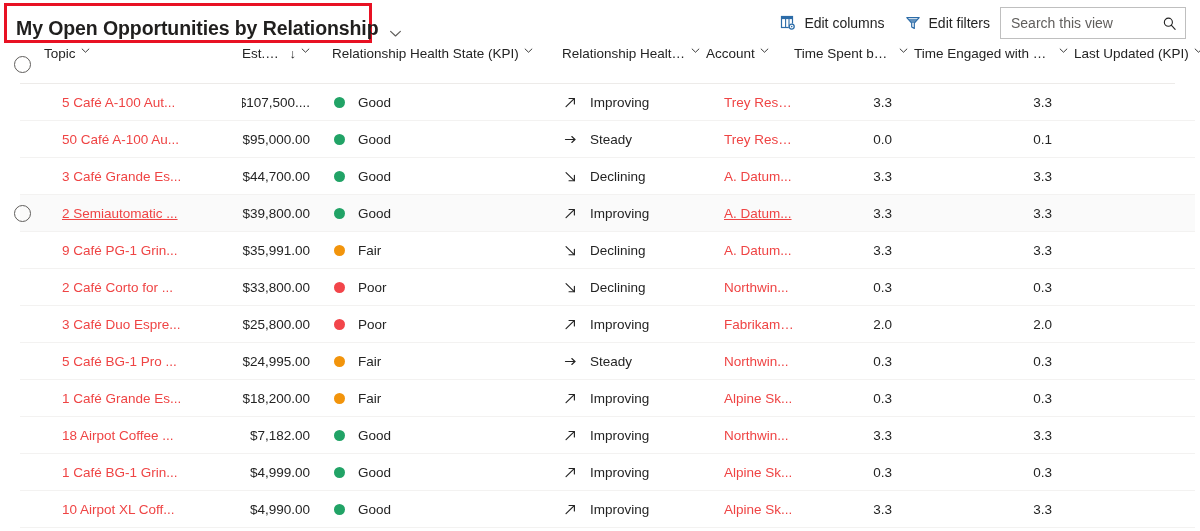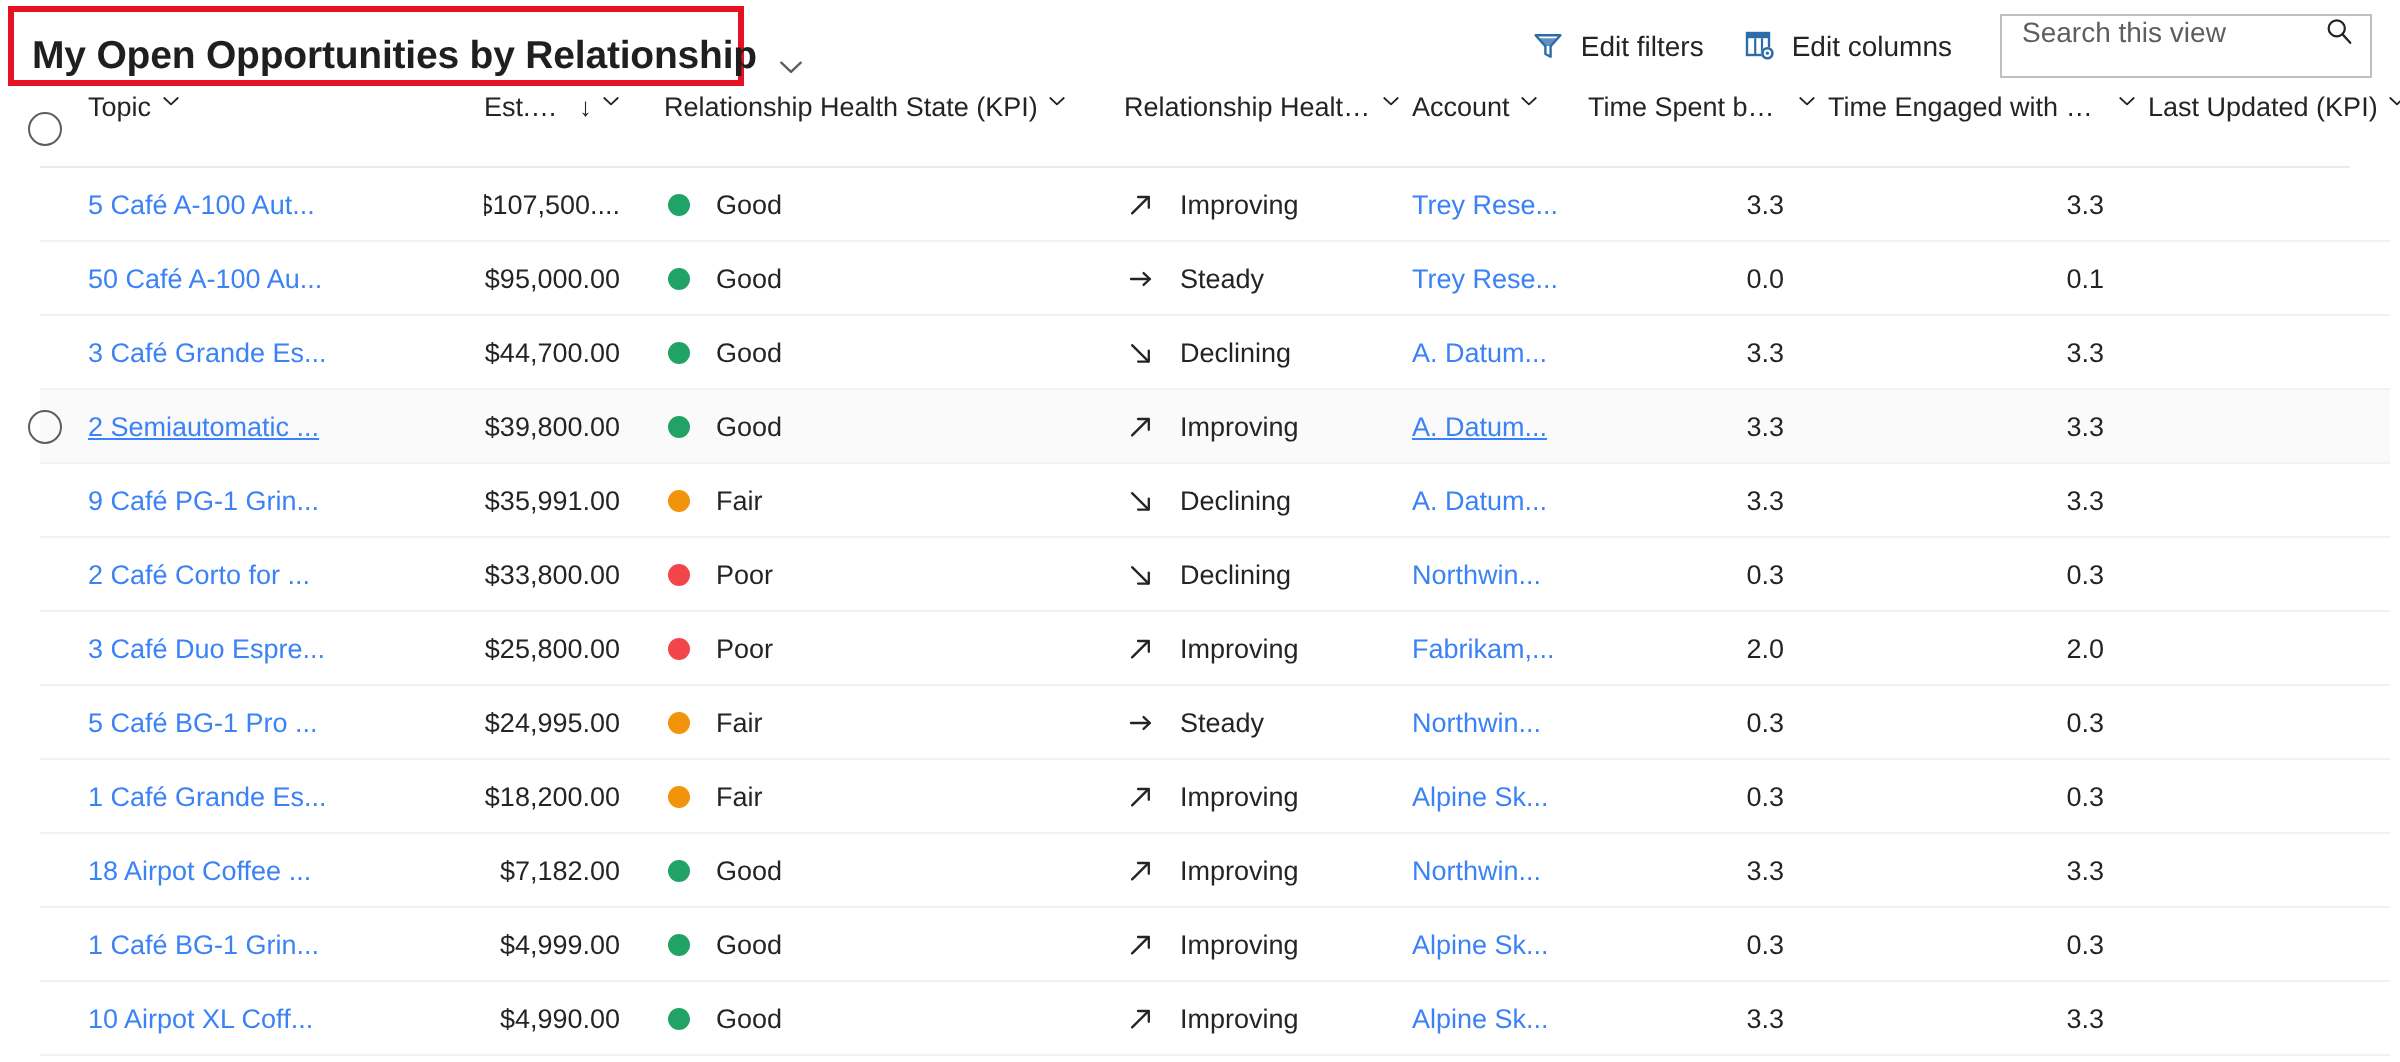--- a/index.html
+++ b/index.html
@@ -70,27 +70,26 @@
     font-family: inherit;
   }
   .cmd-btn-label {
     font-size: 14px;
     color: #242424;
     white-space: nowrap;
   }
   .cmd-icon { width: 16px; height: 16px; display: block; }
 
   .searchbox {
-    margin-left: 14px;
     width: 186px;
     height: 32px;
     border: 1px solid #bfbfbf;
     background: #fff;
     display: flex;
-    align-items: flex-start;
+    align-items: center;
     padding: 0 8px 0 10px;
     cursor: text;
   }
   .search-input {
     flex: 1;
     border: none;
     outline: none;
     font-family: inherit;
     font-size: 14px;
     color: #242424;
@@ -183,25 +182,26 @@
     color: #242424;
     display: flex;
     align-items: center;
     height: 100%;
     overflow: hidden;
     white-space: nowrap;
   }
   .cell.num { justify-content: flex-end; padding-right: 22px; }
 
   .link {
-    color: #3b82f6;
+    color: #ef4444;
     text-decoration: none;
     cursor: pointer;
     overflow: hidden;
     text-overflow: ellipsis;
+    margin-left: 18px;
   }
   .row.hovered .link { text-decoration: underline; }
 
   .dot {
     width: 11px; height: 11px;
     border-radius: 50%;
     flex: none;
     margin-right: 13px;
     margin-left: 2px;
   }
@@ -230,46 +230,46 @@
       <span class="view-title">My Open Opportunities by Relationship</span>
       <span class="chev">
         <svg width="13" height="13" viewBox="0 0 12 12" fill="none">
           <path d="M1.5 4 L6 8.3 L10.5 4" stroke="#605e5c" stroke-width="1.1" fill="none" stroke-linecap="round" stroke-linejoin="round"></path>
         </svg>
       </span>
     </div>
   </div>
 
   <div class="cmd-right">
-
-    <button class="cmd-btn">
-      <span class="cmd-icon">
-        <svg width="16" height="16" viewBox="0 0 16 16" fill="none">
-          <path d="M1.8 2.6 H14.2 L9.3 8.1 V13.4 L6.7 12 V8.1 Z" stroke="#2c6ca8" stroke-width="1.2" fill="none" stroke-linejoin="round"></path>
-          <path d="M3.3 4.1 H12.7 L9.3 8.0 H6.7 Z" fill="#2c6ca8" opacity="0.75"></path>
-        </svg>
-      </span>
-      <span class="cmd-btn-label">Edit filters</span>
-    </button>
 
     <button class="cmd-btn">
       <span class="cmd-icon">
         <svg width="16" height="16" viewBox="0 0 16 16" fill="none">
           <rect x="1.5" y="1.5" width="11" height="11" stroke="#2c6ca8" stroke-width="1.2" fill="none"></rect>
           <rect x="1.5" y="1.5" width="11" height="2.6" fill="#2c6ca8"></rect>
           <line x1="5.6" y1="4.1" x2="5.6" y2="12.5" stroke="#2c6ca8" stroke-width="1.1"></line>
           <line x1="9" y1="4.1" x2="9" y2="12.5" stroke="#2c6ca8" stroke-width="1.1"></line>
           <circle cx="11.7" cy="11.6" r="3.1" fill="#ffffff"></circle>
           <circle cx="11.7" cy="11.6" r="2.5" fill="none" stroke="#2c6ca8" stroke-width="1.3"></circle>
           <circle cx="11.7" cy="11.6" r="0.8" fill="#2c6ca8"></circle>
         </svg>
       </span>
       <span class="cmd-btn-label">Edit columns</span>
     </button>
 
+    <button class="cmd-btn">
+      <span class="cmd-icon">
+        <svg width="16" height="16" viewBox="0 0 16 16" fill="none">
+          <path d="M1.8 2.6 H14.2 L9.3 8.1 V13.4 L6.7 12 V8.1 Z" stroke="#2c6ca8" stroke-width="1.2" fill="none" stroke-linejoin="round"></path>
+          <path d="M3.3 4.1 H12.7 L9.3 8.0 H6.7 Z" fill="#2c6ca8" opacity="0.75"></path>
+        </svg>
+      </span>
+      <span class="cmd-btn-label">Edit filters</span>
+    </button>
+
     <div class="searchbox">
       <input class="search-input" type="text" value="" placeholder="Search this view" style="">
       <span class="search-icon">
         <svg width="15" height="15" viewBox="0 0 16 16" fill="none">
           <circle cx="6.8" cy="6.6" r="4.3" stroke="#242424" stroke-width="1.2" fill="none"></circle>
           <line x1="9.9" y1="9.8" x2="14" y2="14.3" stroke="#242424" stroke-width="1.2" stroke-linecap="round"></line>
         </svg>
       </span>
     </div>
 

